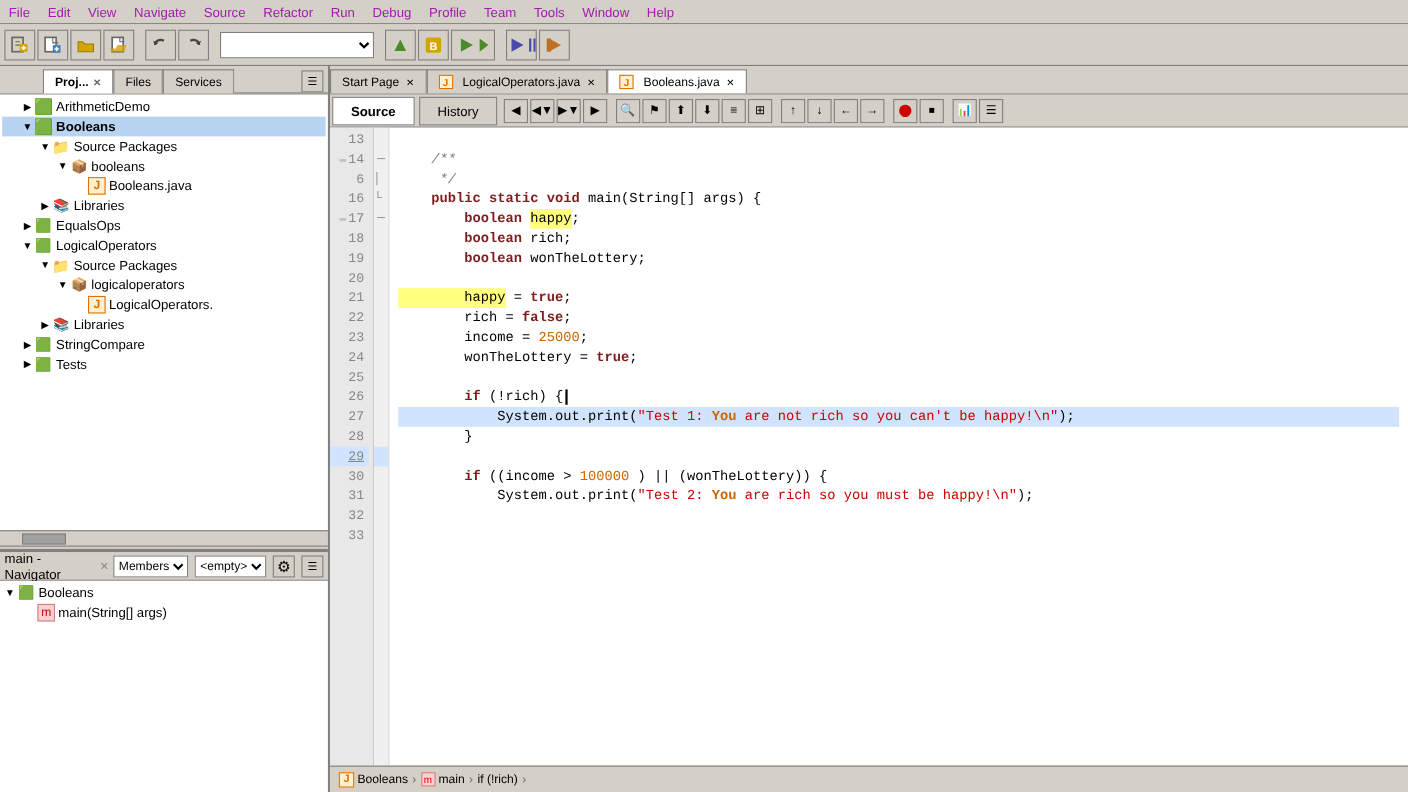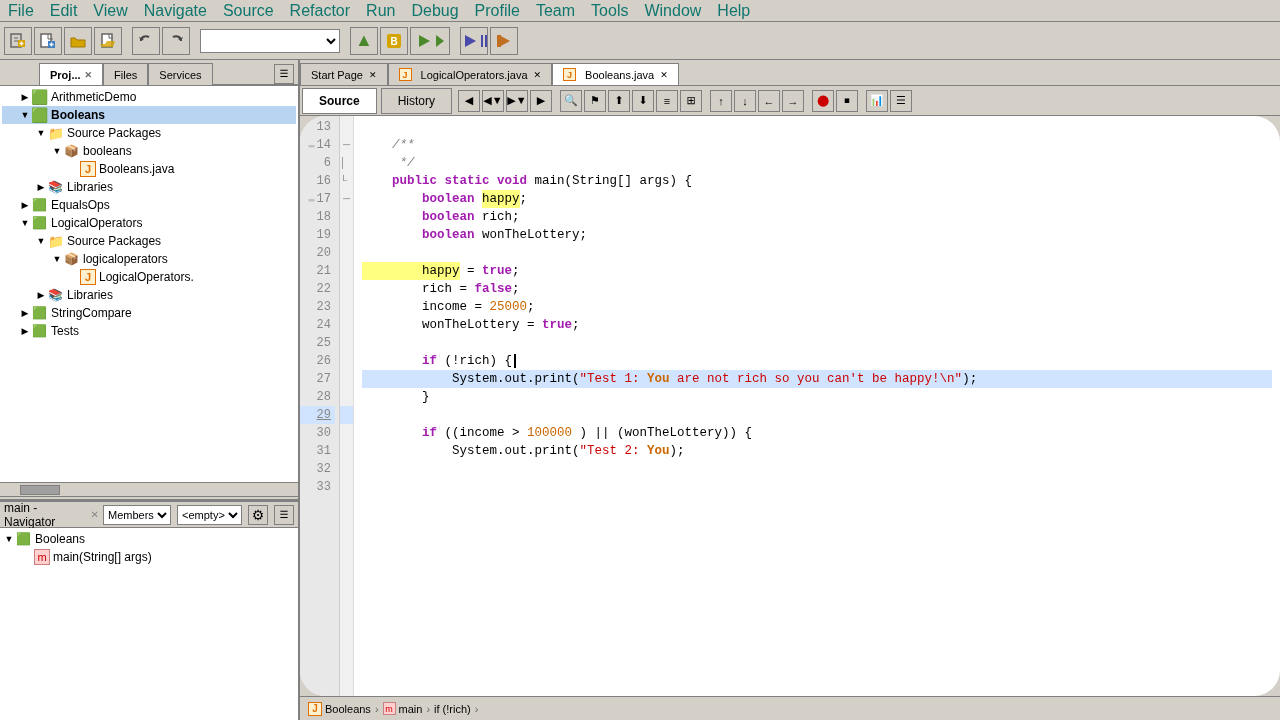--- a/index.html
+++ b/index.html
@@ -1,20 +1,20 @@
 <!DOCTYPE html>
 <html><head>
   <meta charset="utf-8">
   <style>
     * { margin: 0; padding: 0; box-sizing: border-box; }
     body { font-family: 'Segoe UI', Arial, sans-serif; font-size: 12px; background: #d4d0c8; overflow: hidden; width: 1280px; height: 720px; }
     
     
     .menu-bar { background: #d4d0c8; height: 22px; display: flex; align-items: center; border-bottom: 1px solid #808080; }
-    .menu-item { padding: 2px 8px; cursor: pointer; font-size: 16px; color: #0f766e; }
+    .menu-item { padding: 2px 8px; cursor: pointer; font-size: 12px; color: #a21caf; }
     
     
     .toolbar { background: #d4d0c8; height: 38px; display: flex; align-items: center; padding: 2px 4px; border-bottom: 1px solid #808080; gap: 2px; }
     .tb-btn { width: 28px; height: 28px; background: #d4d0c8; border: 1px solid #808080; display: flex; align-items: center; justify-content: center; cursor: pointer; font-size: 14px; }
     .tb-sep { width: 6px; height: 28px; }
     .tb-dropdown { height: 24px; padding: 0 4px; border: 1px solid #808080; background: white; font-size: 11px; min-width: 140px; }
     .tb-run-btn { background: #d4d0c8; border: 1px solid #808080; height: 28px; padding: 0 4px; display: flex; align-items: center; gap: 2px; cursor: pointer; }
     
     
     .main-layout { display: flex; height: calc(720px - 60px); }
@@ -56,29 +56,29 @@
     .file-tab:not(.active) { background: #d4d0c8; }
     
     
     .source-history-bar { background: #d4d0c8; height: 30px; display: flex; align-items: center; border-bottom: 1px solid #808080; }
     .src-tab { padding: 4px 16px; font-size: 12px; border: 1px solid #808080; height: 26px; display: flex; align-items: center; cursor: pointer; background: white; font-weight: bold; margin: 2px; }
     .src-tab.inactive { background: #d4d0c8; font-weight: normal; }
     .toolbar2 { display: flex; align-items: center; gap: 2px; padding: 0 4px; flex: 1; overflow: hidden; }
     .tb2-btn { width: 22px; height: 22px; background: #d4d0c8; border: 1px solid #808080; display: flex; align-items: center; justify-content: center; cursor: pointer; font-size: 11px; }
     
     
-    .code-editor { flex: 1; background: white; display: flex; overflow: hidden; border-radius: 26px; }
+    .code-editor { flex: 1; background: white; display: flex; overflow: hidden; }
     .line-numbers { width: 40px; background: #e8e8e8; border-right: 1px solid #ccc; padding-top: 2px; font-family: 'Courier New', monospace; font-size: 12px; color: #888; text-align: right; padding-right: 4px; overflow: hidden; user-select: none; }
     .line-num { height: 18px; display: flex; align-items: center; justify-content: flex-end; padding-right: 4px; }
     .code-area { flex: 1; padding: 2px 8px; font-family: 'Courier New', monospace; font-size: 12.5px; overflow: auto; position: relative; line-height: 18px; }
     .code-line { height: 18px; white-space: pre; display: flex; align-items: center; position: relative; }
     .code-line.highlighted { background: #e0eeff; }
     
     
-    .kw { color: #a21caf; font-weight: bold; }
+    .kw { color: #7f1d1d; font-weight: bold; }
     .str { color: #cc0000; }
     .comment { color: #808080; font-style: italic; }
     .highlight-word { background: #ffff80; }
     .num { color: #cc6600; }
     
     
     .status-bar { height: 24px; background: #d4d0c8; border-top: 1px solid #808080; display: flex; align-items: center; padding: 0 8px; gap: 16px; font-size: 11px; }
     .breadcrumb { display: flex; align-items: center; gap: 4px; }
     .bc-item { display: flex; align-items: center; gap: 3px; font-size: 11px; }
     .bc-sep { color: #666; }
@@ -567,20 +567,21 @@
           <span class="kw">        if</span>
           <span> ((income &gt; </span>
           <span class="num">100000</span>
           <span> ) || (wonTheLottery)) {</span>
         </div>
 
         <div class="code-line">
           <span>            System.out.print(</span>
           <span class="str">"Test 2: </span>
           <span style="color:#cc6600; font-weight:bold;">You</span>
+          <span class="str"> are rich so you must be happy!\n"</span>
           <span>);</span>
         </div>
 
       </div>
     </div>
 
     <div class="status-bar">
       <div class="breadcrumb">
         <div class="bc-item">
           <span style="color:#e07000; font-size:10px; background:#fff0d0; border:1px solid #e07000; width:14px; height:14px; display:inline-flex; align-items:center; justify-content:center; font-weight:bold;">J</span>

